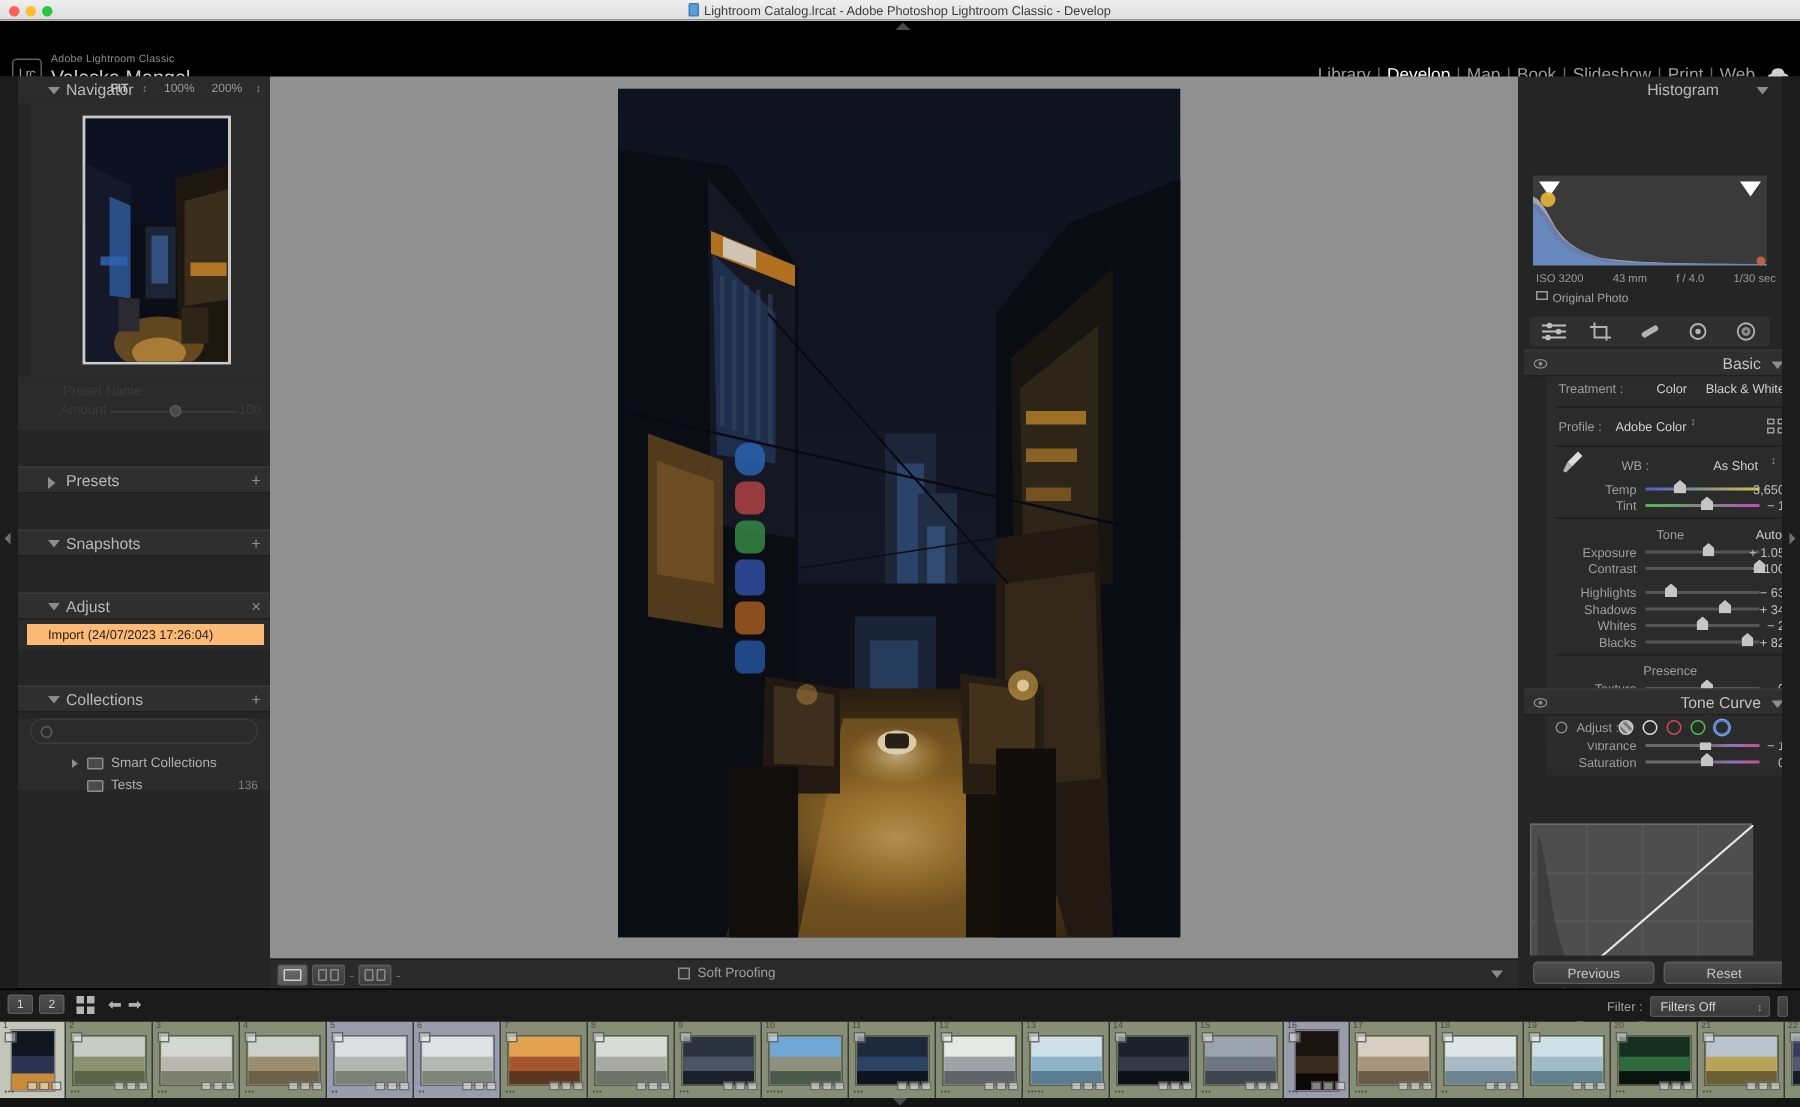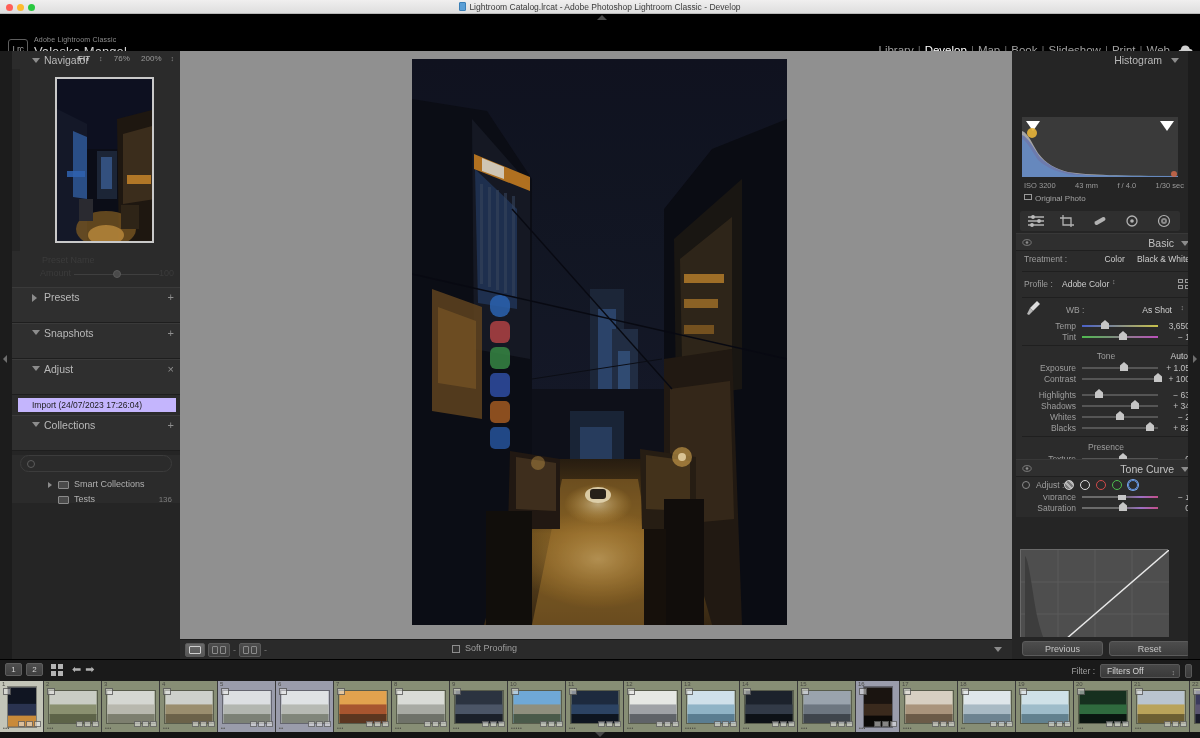--- a/index.html
+++ b/index.html
@@ -42,22 +42,22 @@
   .edge { position:absolute; top:51px; width:12px; height:608px; background:#1c1c1c; }
   .edge.l { left:0; } .edge.r { right:0; }
   .edge .tri { position:absolute; top:50%; width:0;height:0; }
   .edge.l .tri { left:3px; border-top:4px solid transparent;border-bottom:4px solid transparent;border-right:4px solid #6e6e6e;}
   .edge.r .tri { right:3px; border-top:4px solid transparent;border-bottom:4px solid transparent;border-left:4px solid #6e6e6e;}
 
   .lp-inner { position:absolute; left:12px; top:0; width:168px; }
   .rp-inner { position:absolute; left:4px; top:0; width:172px; }
 
   
-  .ph { position:relative; height:36px; line-height:18px; background:#2f2f2f; border-top:1px solid #3a3a3a;
-    border-bottom:1px solid #1e1e1e; color:#b9b9b9; font-size:10.5px; padding-left:8px; cursor:pointer; }
+  .ph { position:relative; height:18px; line-height:18px; background:#2f2f2f; border-top:1px solid #3a3a3a;
+    border-bottom:1px solid #1e1e1e; color:#b9b9b9; font-size:10.5px; padding-left:8px; cursor:pointer;margin-top:24px; }
   .ph .disc { position:absolute; left:20px; top:6px; width:0;height:0; }
   .ph .disc.open { border-left:4px solid transparent;border-right:4px solid transparent;border-top:5px solid #8c8c8c; }
   .ph .disc.closed { border-top:4px solid transparent;border-bottom:4px solid transparent;border-left:5px solid #8c8c8c; }
   .ph .ph-title { position:absolute; left:32px; top:0; }
   .ph .ph-right { position:absolute; right:6px; top:0; color:#8e8e8e; font-size:11px; }
 
   
   .nav-head { position:relative; height:18px; background:#2b2b2b; }
   .nav-head .lbl { position:absolute; left:32px; top:3px; font-size:10.5px; color:#b9b9b9; }
   .nav-head .tri { position:absolute; left:20px; top:7px; border-left:4px solid transparent;border-right:4px solid transparent;border-top:5px solid #8c8c8c;}
@@ -73,21 +73,21 @@
   
   .presetrow { position:relative; height:36px; background:#2b2b2b; }
   .presetrow .pname { position:absolute; left:30px; top:4px; font-size:9px; color:#3b3b3b; }
   .presetrow .amtlbl { position:absolute; left:28px; top:17px; font-size:9px; color:#3b3b3b; }
   .presetrow .amtval { position:absolute; right:6px; top:17px; font-size:9px; color:#3b3b3b; }
   .presetrow .track { position:absolute; left:62px; top:23px; width:85px; height:1px; background:#3f3f3f; }
   .presetrow .knob { position:absolute; left:101px; top:19px; width:8px; height:8px; border-radius:50%;
     background:#4a4a4a; border:1px solid #5a5a5a; }
 
   
-  .hist-item { position:relative; height:14px; line-height:14px; background:#c4b5fd; color:#1b1b1b;
+  .hist-item { position:relative; height:14px; line-height:14px; background:#fdba74; color:#1b1b1b;
     font-size:8.5px; padding-left:14px; margin:1px 4px 0 6px; }
   .coll-search { position:relative; height:17px; margin:4px 8px 0 8px; background:#2b2b2b;
     border:1px solid #3c3c3c; border-radius:9px; }
   .coll-search .mag { position:absolute; left:6px; top:4px; width:8px; height:8px; border:1.2px solid #5c5c5c;
     border-radius:50%; }
   .coll-row { position:relative; height:15px; line-height:15px; font-size:9px; color:#b0b0b0; }
   .coll-row .tri { position:absolute; left:36px; top:5px; border-top:3.5px solid transparent;border-bottom:3.5px solid transparent;border-left:4px solid #8c8c8c; }
   .coll-row .ci { position:absolute; left:46px; top:4px; width:11px; height:8px; border:1px solid #8b8b8b; border-radius:1px; background:#4a4a4a;}
   .coll-row .cl { position:absolute; left:62px; top:0; }
   .coll-row .cnt { position:absolute; right:8px; top:0; color:#7d7d7d; font-size:8px; }
@@ -110,33 +110,33 @@
   .tb-btn .gl { width:12px; height:8px; border:1.3px solid #cfcfcf; border-radius:1px; }
   .tb-btn .gl2 { width:6px; height:8px; border:1.2px solid #8b8b8b; border-radius:1px; }
   .tb-dash { color:#7a7a7a; font-size:9px; }
   .sp-check { position:absolute; left:272px; top:5px; width:8px; height:8px; border:1px solid #8d8d8d; background:#333; }
   .sp-label { position:absolute; left:285px; top:3px; font-size:9px; color:#9e9e9e; }
   .tb-caret { position:absolute; right:10px; top:7px; width:0;height:0;
     border-left:4px solid transparent;border-right:4px solid transparent;border-top:5px solid #8a8a8a; }
 
   
   .hist-head { position:relative; height:18px; }
-  .hist-head .lbl { position:absolute; right:26px; top:3px; font-size:10.5px; color:#b9b9b9;text-align:right; }
+  .hist-head .lbl { position:absolute; right:42px; top:3px; font-size:10.5px; color:#b9b9b9;text-align:right; }
   .hist-head .tri { position:absolute; right:9px; top:7px; border-left:4px solid transparent;border-right:4px solid transparent;border-top:5px solid #8c8c8c;}
   .histo-box { position:absolute; left:10px; top:66px; width:156px; height:60px; background:#3a3a3a; }
   .histo-meta { position:absolute; left:12px; top:130px; width:160px; font-size:7.5px; color:#9a9a9a;
     display:flex; justify-content:space-between; }
   .orig-row { position:absolute; left:12px; top:143px; font-size:8px; color:#a2a2a2; }
   .orig-row .sq { display:inline-block; width:8px;height:6px;border:1px solid #9a9a9a; vertical-align:1px; margin-right:3px;}
 
   .toolstrip { position:absolute; left:8px; top:160px; width:160px; height:20px; background:#2f2f2f;
     border-radius:2px; display:flex; align-items:center; justify-content:space-around; }
   .toolstrip .ti { width:18px; height:14px; position:relative; cursor:pointer; opacity:.85; }
 
-  .sect { position:relative; background:#2b2b2b; }
+  .sect { position:relative; background:#2b2b2b;margin-left:15px; }
   .sect-head { position:relative; height:18px; line-height:18px; background:#2f2f2f;
     border-top:1px solid #383838; border-bottom:1px solid #1f1f1f; }
   .sect-head .eye { position:absolute; left:6px; top:4px; width:10px; height:9px; }
   .sect-head .nm { position:absolute; right:22px; top:0; font-size:10.5px; color:#c2c2c2; }
   .sect-head .tri { position:absolute; right:7px; top:7px; border-left:4px solid transparent;border-right:4px solid transparent;border-top:5px solid #8c8c8c;}
 
   .rowline { position:relative; height:17px; font-size:8.5px; color:#9e9e9e; }
   .rowline .l { position:absolute; left:8px; top:3px; }
   .treat-opts { position:absolute; right:6px; top:3px; }
   .treat-opts span { margin-left:10px; color:#cfcfcf; cursor:pointer; }
@@ -245,21 +245,21 @@
 <div class="panel-arrow-top"></div>
 
 <div class="leftpanel">
   <div class="lp-inner">
 
     <div class="nav-head">
       <div class="tri"></div>
       <div class="lbl">Navigator</div>
       <div class="zoomctl">
         <span class="fit">FIT</span><span class="car">↕</span>
-        <span>76%</span>
+        <span>100%</span>
         <span>200%</span><span class="car">↕</span>
       </div>
     </div>
 
     <div class="nav-preview" style="left:8px;top:0;position:relative;width:168px;height:182px;">
       <div class="nav-img">
         <svg viewBox="0 0 99 166" width="99" height="166" preserveAspectRatio="none">
           <rect width="99" height="166" fill="#0b0d17"></rect>
           <rect x="0" y="0" width="99" height="70" fill="#0d1020"></rect>
           <polygon points="0,30 30,45 30,166 0,166" fill="#141828"></polygon>

